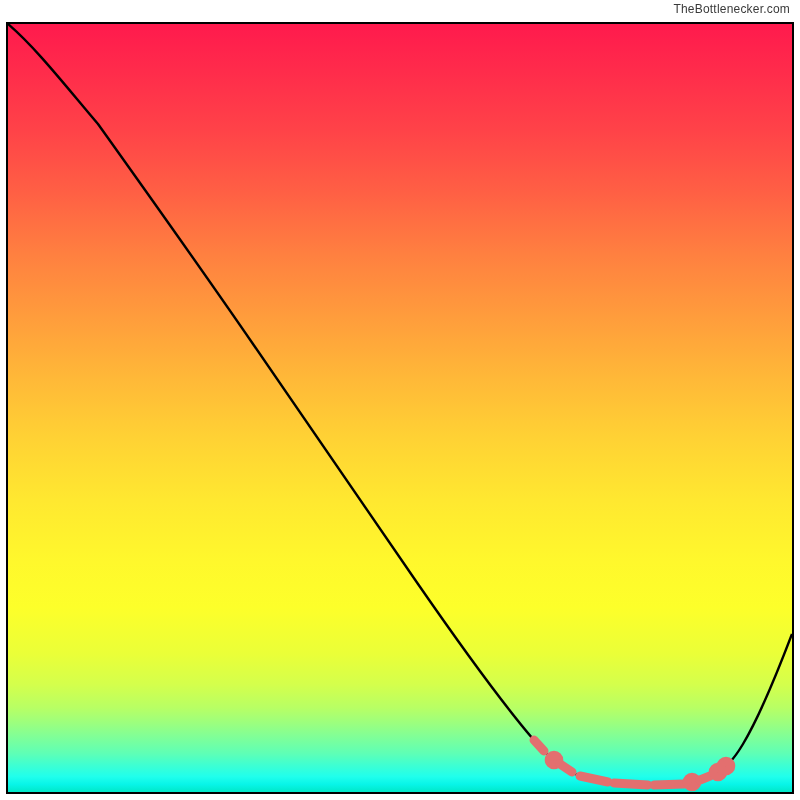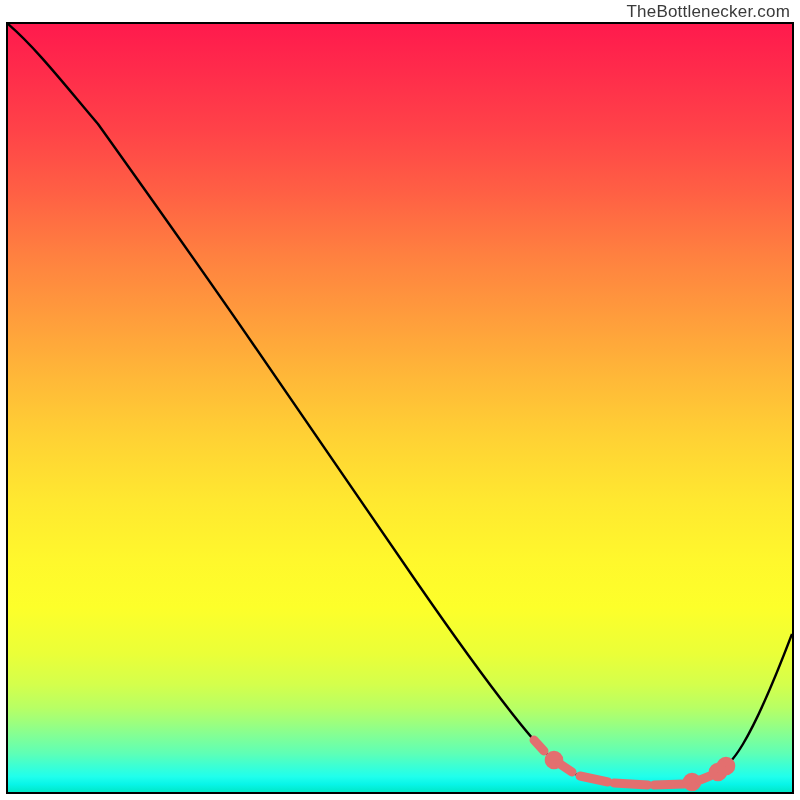--- a/index.html
+++ b/index.html
@@ -53,21 +53,21 @@
     position: absolute;
     inset: 0;
     width: 100%;
     height: 100%;
     pointer-events: none;
   }
   .watermark {
     position: absolute;
     top: 2px;
     right: 10px;
-    font-size: 17px;
+    font-size: 12px;
     font-weight: 500;
     color: #3a3a3a;
     letter-spacing: 0.2px;
     margin-left: 48px;
   }
 </style>
 </head>
 <body>
 
 <div class="watermark">TheBottlenecker.com</div>

